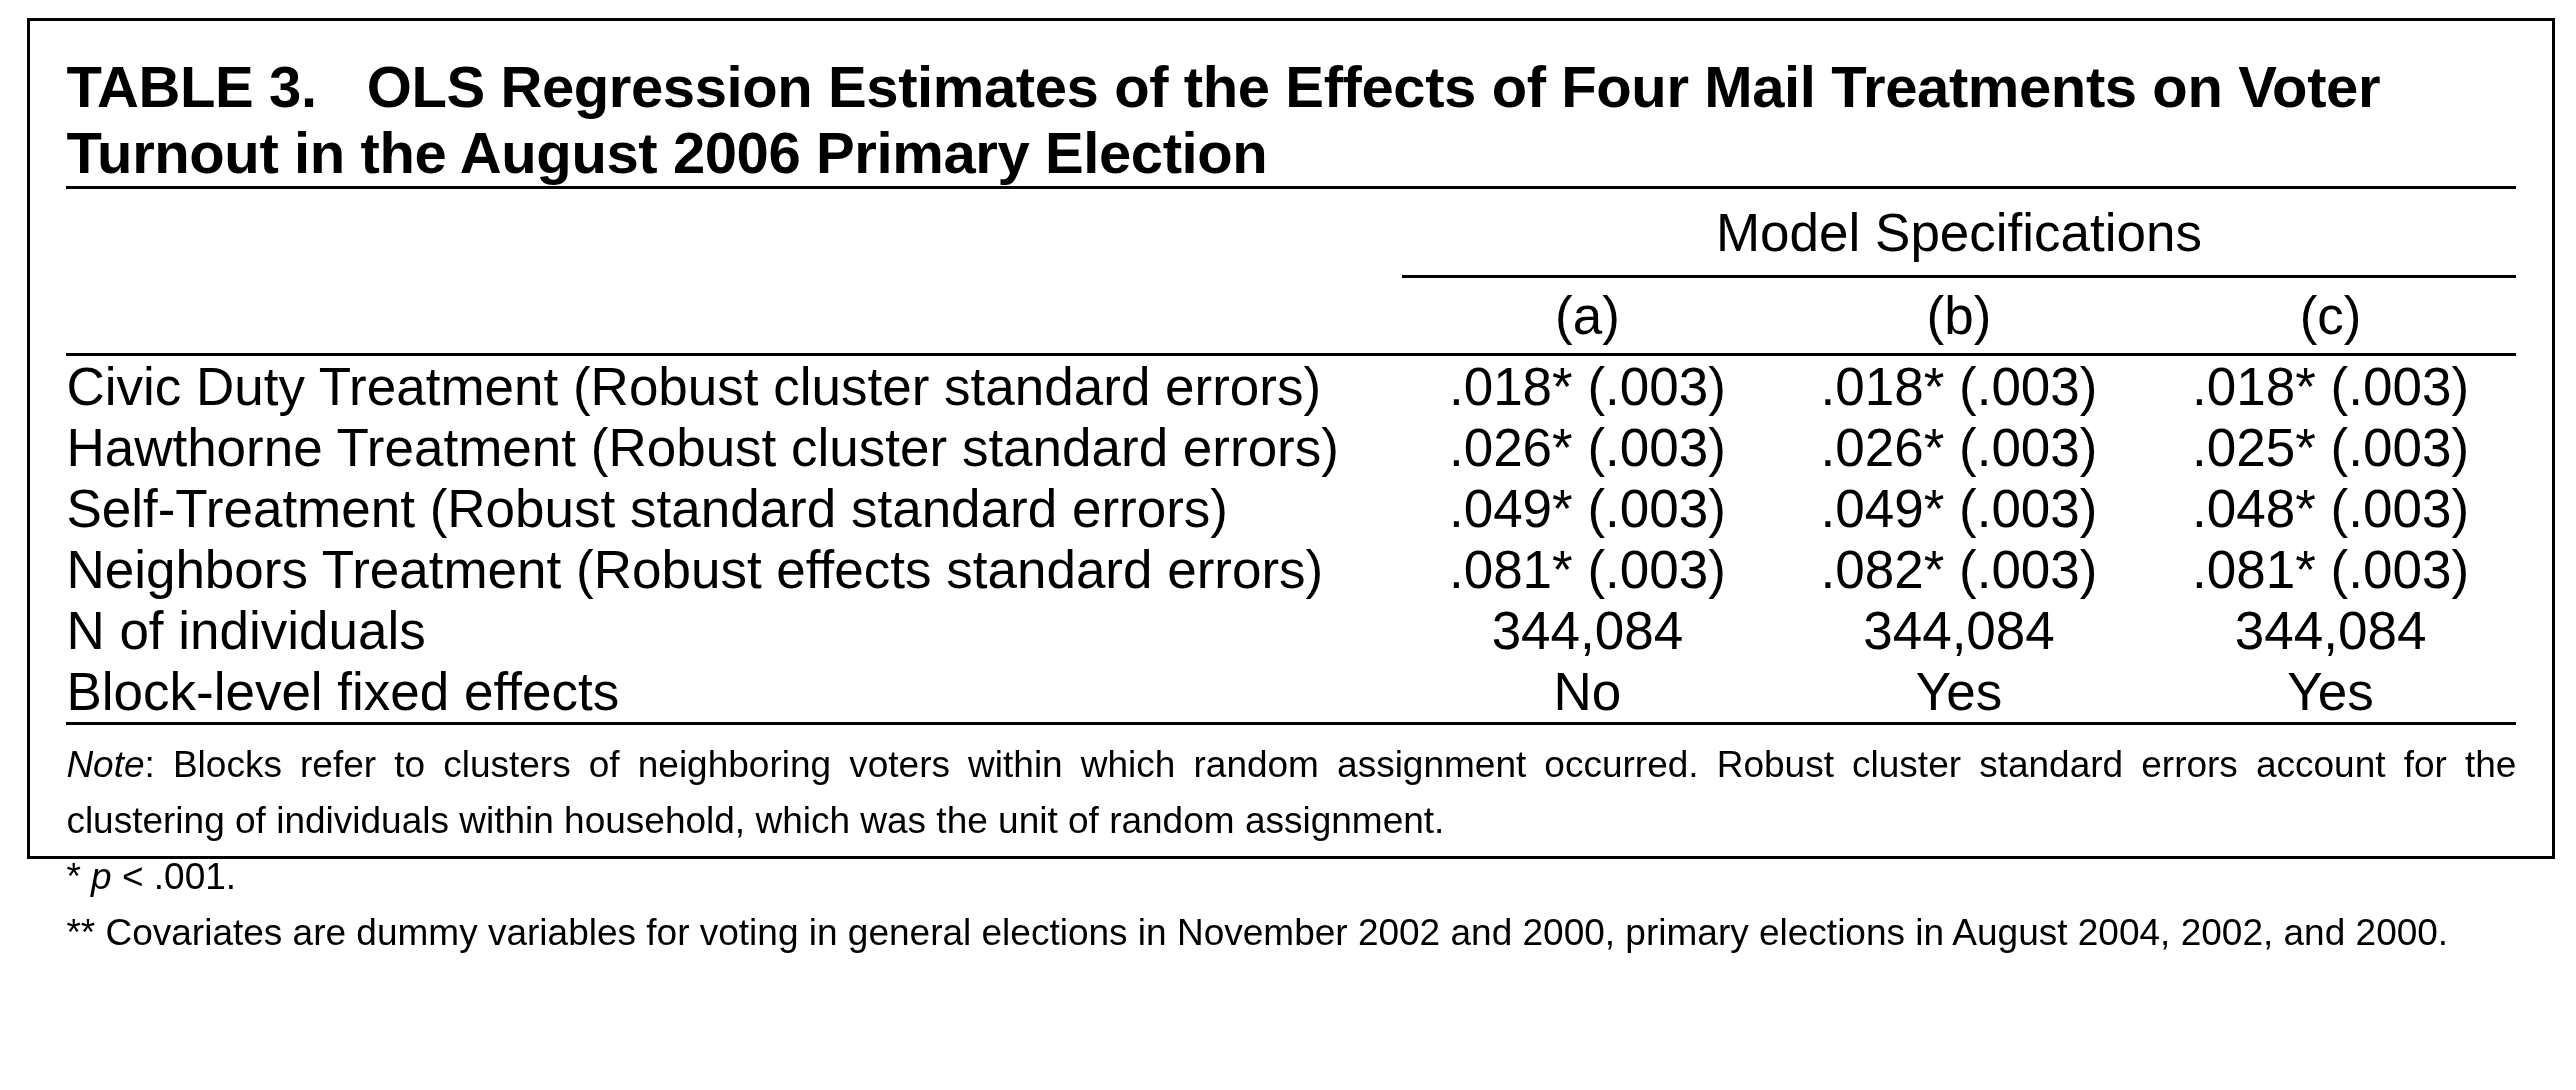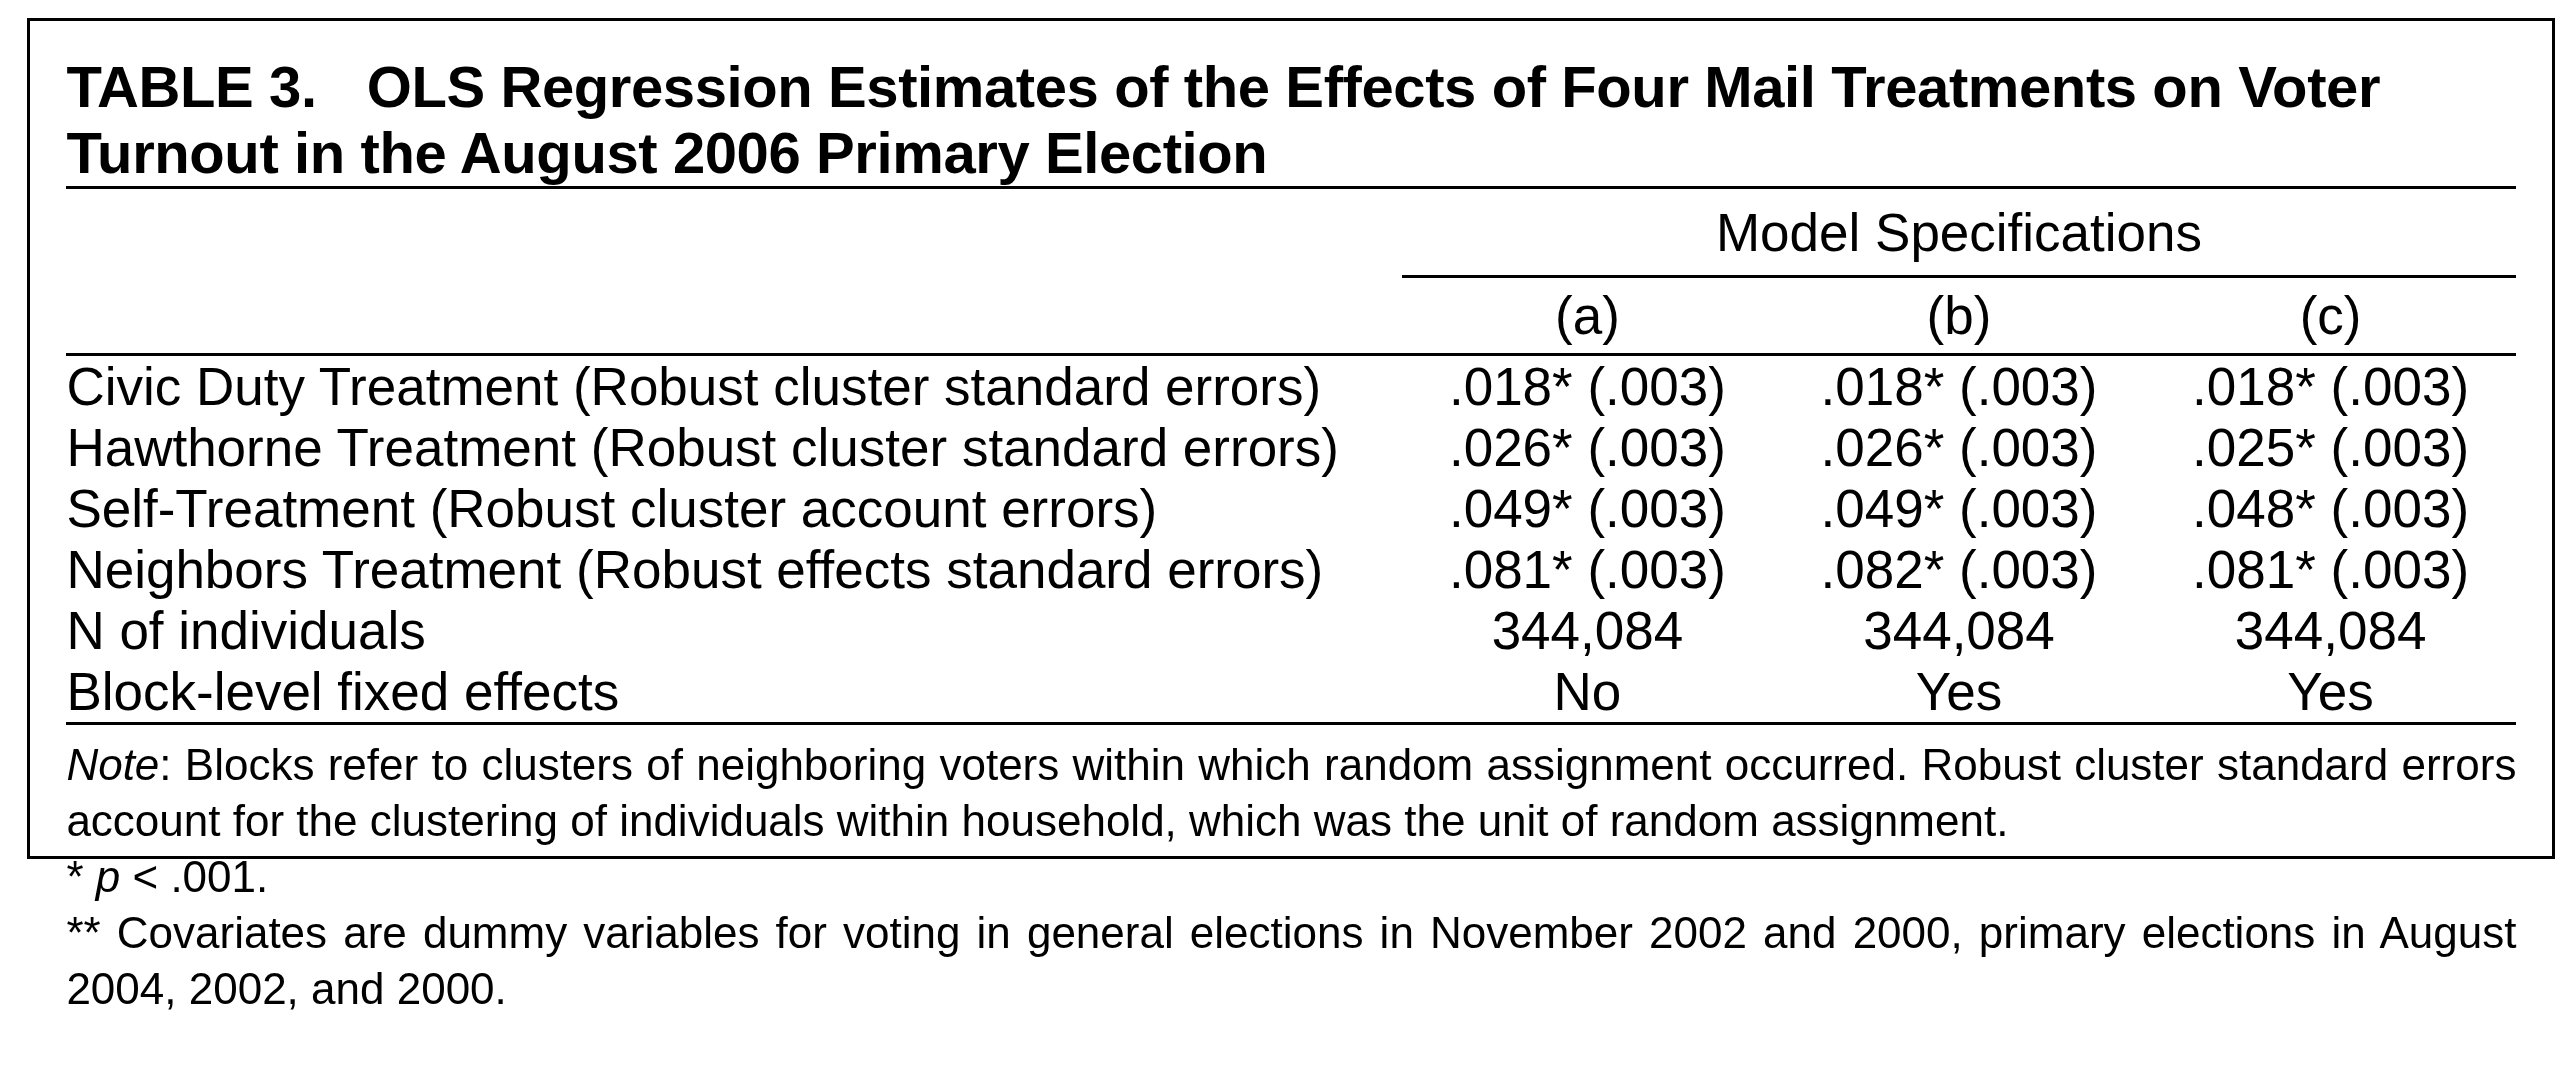--- a/index.html
+++ b/index.html
@@ -62,21 +62,21 @@
     vertical-align: middle;
     text-align: center;
     border-bottom: 3.4px solid #000000;
   }
   tr.body-row td { height: 59px; vertical-align: middle; white-space: nowrap; }
   td.row-label { text-align: left; }
   td.val { text-align: center; }
   tr.body-row.last td { border-bottom: 3.4px solid #000000; }
   .notes {
     padding-top: 12px;
-    font-size: 44px;
+    font-size: 37px;
     line-height: 56px;
   }
   .notes p { margin: 0; }
   .note-just { text-align: justify; }
   .it { font-style: italic; }
 </style>
 </head>
 <body>
 
 <div class="page">
@@ -112,21 +112,21 @@
         <td class="val">.018* (.003)</td>
         <td class="val">.018* (.003)</td>
       </tr>
       <tr class="body-row">
         <td class="row-label">Hawthorne Treatment (Robust cluster standard errors)</td>
         <td class="val">.026* (.003)</td>
         <td class="val">.026* (.003)</td>
         <td class="val">.025* (.003)</td>
       </tr>
       <tr class="body-row">
-        <td class="row-label">Self-Treatment (Robust cluster account errors)</td>
+        <td class="row-label">Self-Treatment (Robust standard standard errors)</td>
         <td class="val">.049* (.003)</td>
         <td class="val">.049* (.003)</td>
         <td class="val">.048* (.003)</td>
       </tr>
       <tr class="body-row">
         <td class="row-label">Neighbors Treatment (Robust effects standard errors)</td>
         <td class="val">.081* (.003)</td>
         <td class="val">.082* (.003)</td>
         <td class="val">.081* (.003)</td>
       </tr>

